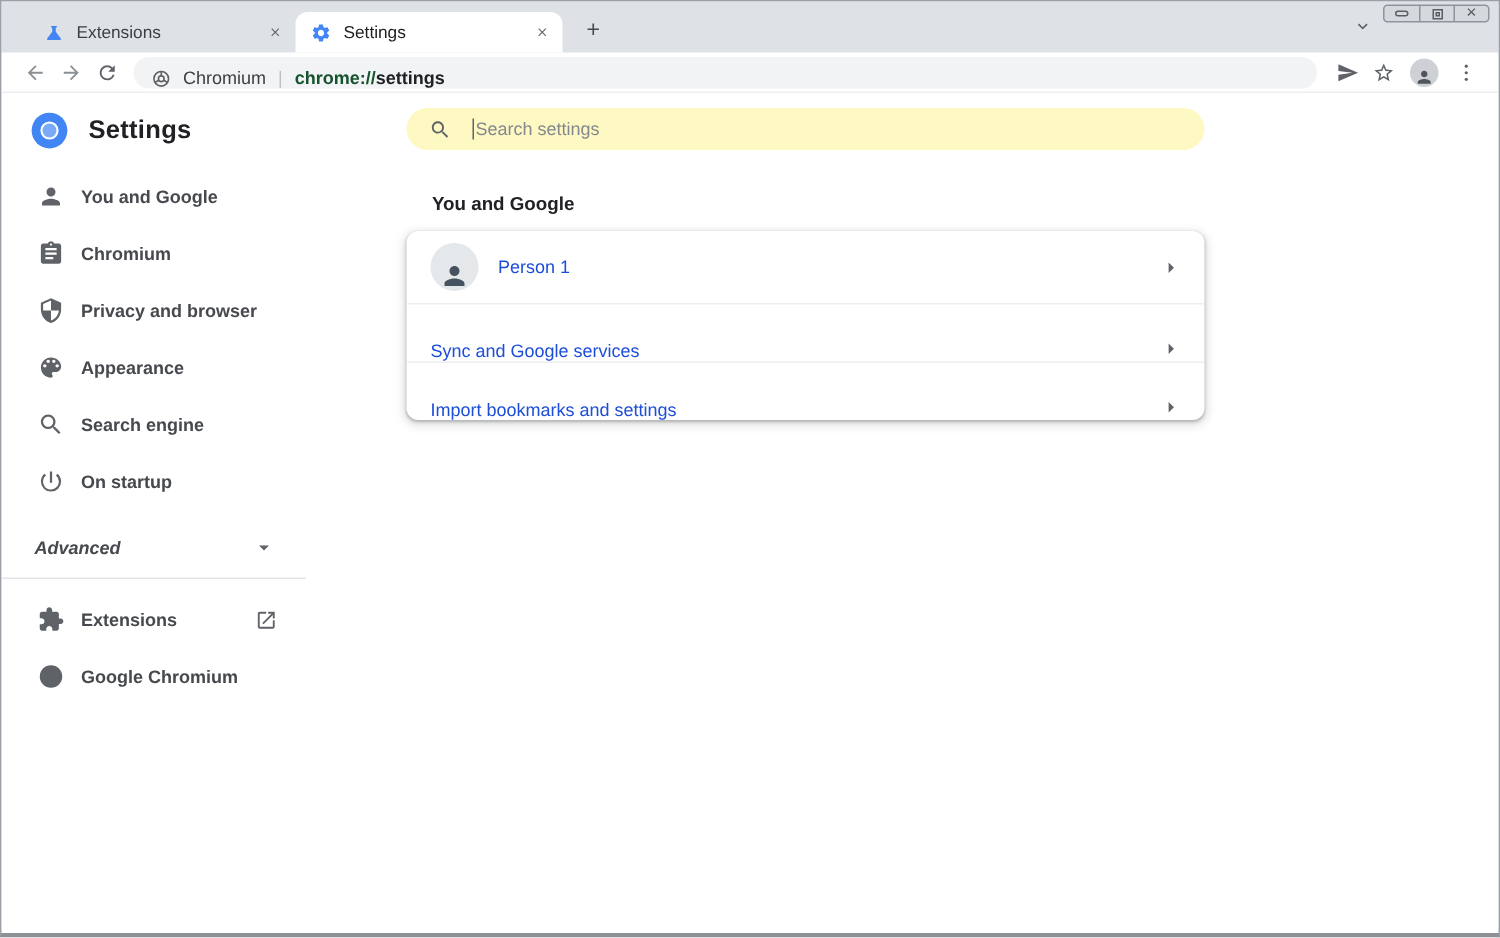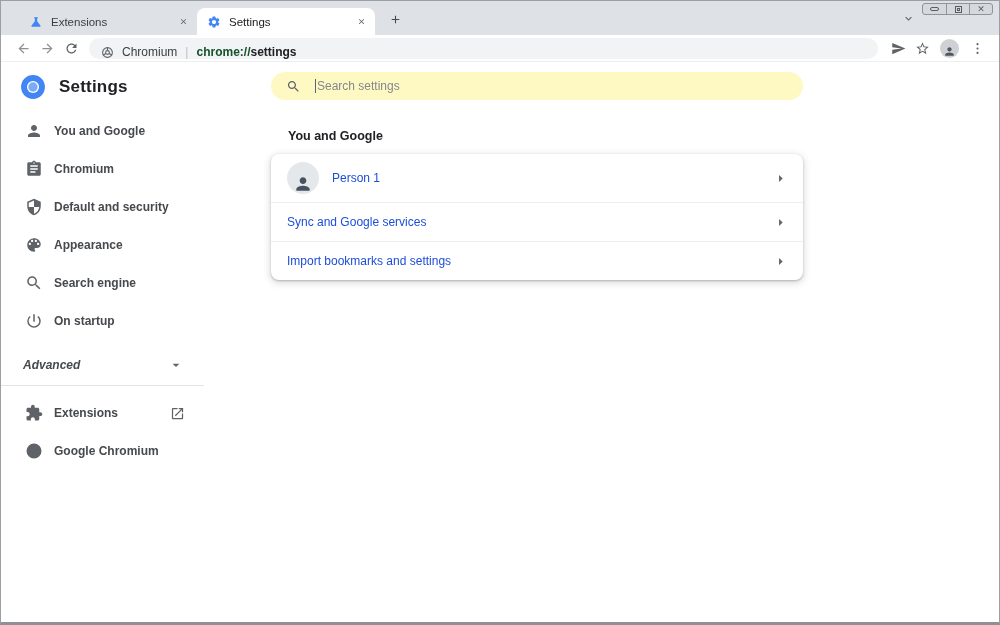--- a/index.html
+++ b/index.html
@@ -80,21 +80,21 @@
   .search-placeholder { margin-left: 1px; font-size: 12px; color: #83888d; }
 
   .section-title { margin: 29px 0 0 17px; font-size: 12.5px; font-weight: bold; color: #202124; }
   .card {
     width: 532px; margin-top: 11px; background: #fff; border-radius: 8px;
     box-shadow: 0 1px 2px rgba(60,64,67,.3), 0 2px 6px 2px rgba(60,64,67,.15);
     overflow: hidden;
   }
   .card-row { display: flex; align-items: center; padding: 0 14px 0 16px; cursor: pointer; }
   .card-row.profile { height: 48px; }
-  .card-row.link { height: 38px; }
+  .card-row.link { height: 38px; align-items: flex-end; }
   .row-divider { border-top: 1px solid #eceef0; }
   .card-avatar { width: 32px; height: 32px; border-radius: 50%; background: #e5e8eb; display: flex; align-items: flex-end; justify-content: center; overflow: hidden; flex: none; }
   .card-avatar svg { width: 20px; height: 20px; fill: #46525f; }
   .card-label { font-size: 12px; color: #1d4ed8; }
   .card-row.profile .card-label { margin-left: 13px; }
   .row-arrow { margin-left: auto; }
   .row-arrow svg { width: 17px; height: 17px; fill: #5f6368; display: block; }
 </style>
 </head>
 <body>
@@ -243,21 +243,21 @@
         </span>
         <span class="nav-label">Chromium</span>
       </div>
 
       <div class="nav-item">
         <span class="nav-icon">
           <svg viewBox="0 0 24 24">
               <path d="M12 1L3 5v6c0 5.55 3.84 10.74 9 12 5.16-1.26 9-6.45 9-12V5l-9-4zm0 10.99h7c-.53 4.12-3.28 7.79-7 8.94V12H5V6.3l7-3.11v8.8z"></path>
             </svg>
         </span>
-        <span class="nav-label">Default and security</span>
+        <span class="nav-label">Privacy and browser</span>
       </div>
 
       <div class="nav-item">
         <span class="nav-icon">
           <svg viewBox="0 0 24 24">
               <path d="M12 3c-4.97 0-9 4.03-9 9s4.03 9 9 9c.83 0 1.5-.67 1.5-1.5 0-.39-.15-.74-.39-1.01-.23-.26-.38-.61-.38-.99 0-.83.67-1.5 1.5-1.5H16c2.76 0 5-2.24 5-5 0-4.42-4.03-8-9-8zm-5.5 9c-.83 0-1.5-.67-1.5-1.5S5.67 9 6.5 9 8 9.67 8 10.5 7.33 12 6.5 12zm3-4C8.67 8 8 7.33 8 6.5S8.67 5 9.5 5s1.5.67 1.5 1.5S10.33 8 9.5 8zm5 0c-.83 0-1.5-.67-1.5-1.5S13.67 5 14.5 5s1.5.67 1.5 1.5S15.33 8 14.5 8zm3 4c-.83 0-1.5-.67-1.5-1.5S16.67 9 17.5 9s1.5.67 1.5 1.5-.67 1.5-1.5 1.5z"></path>
             </svg>
         </span>
         <span class="nav-label">Appearance</span>
       </div>

